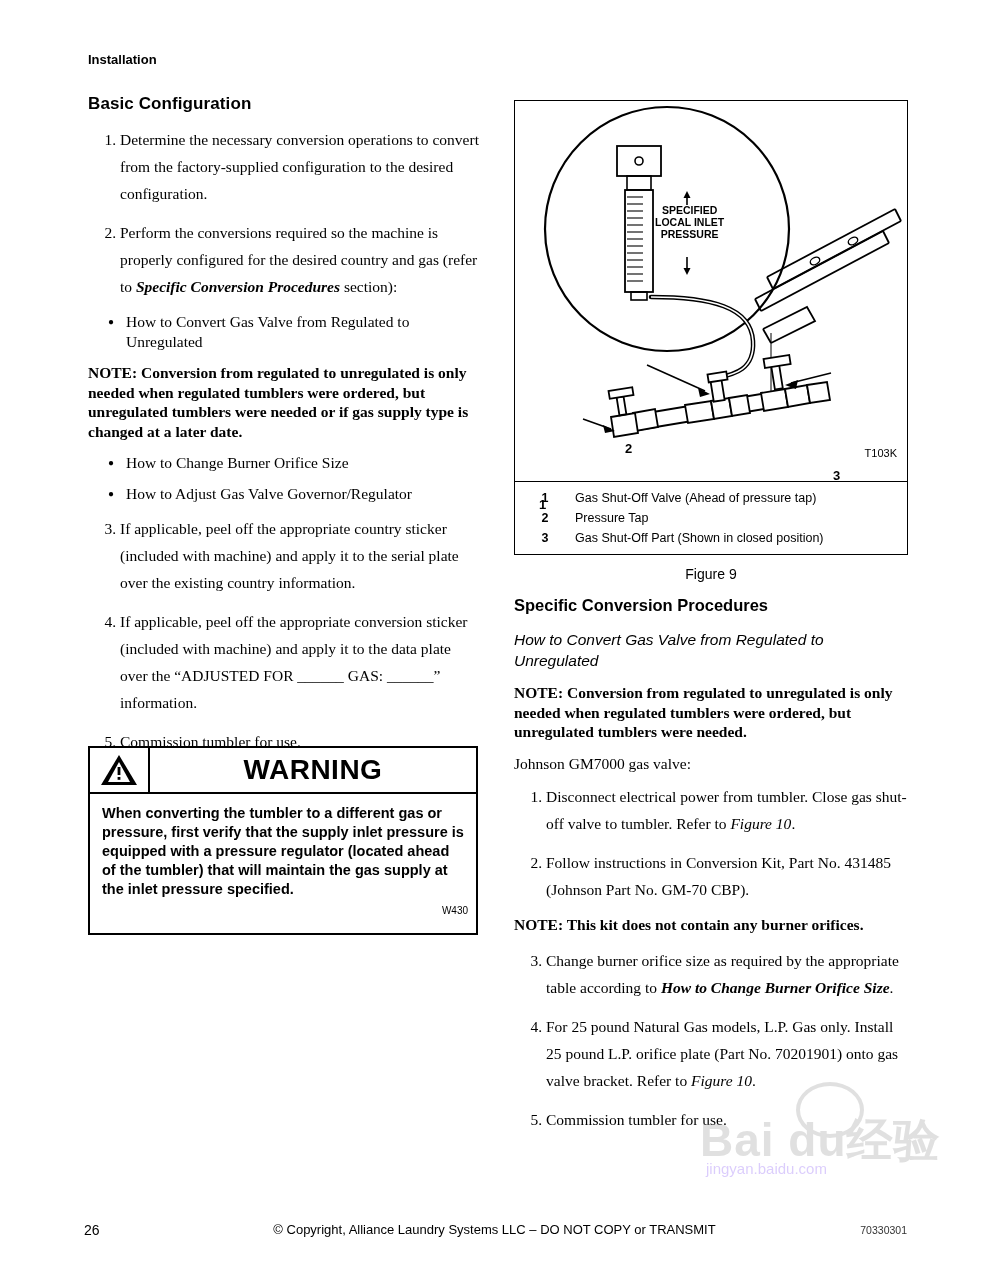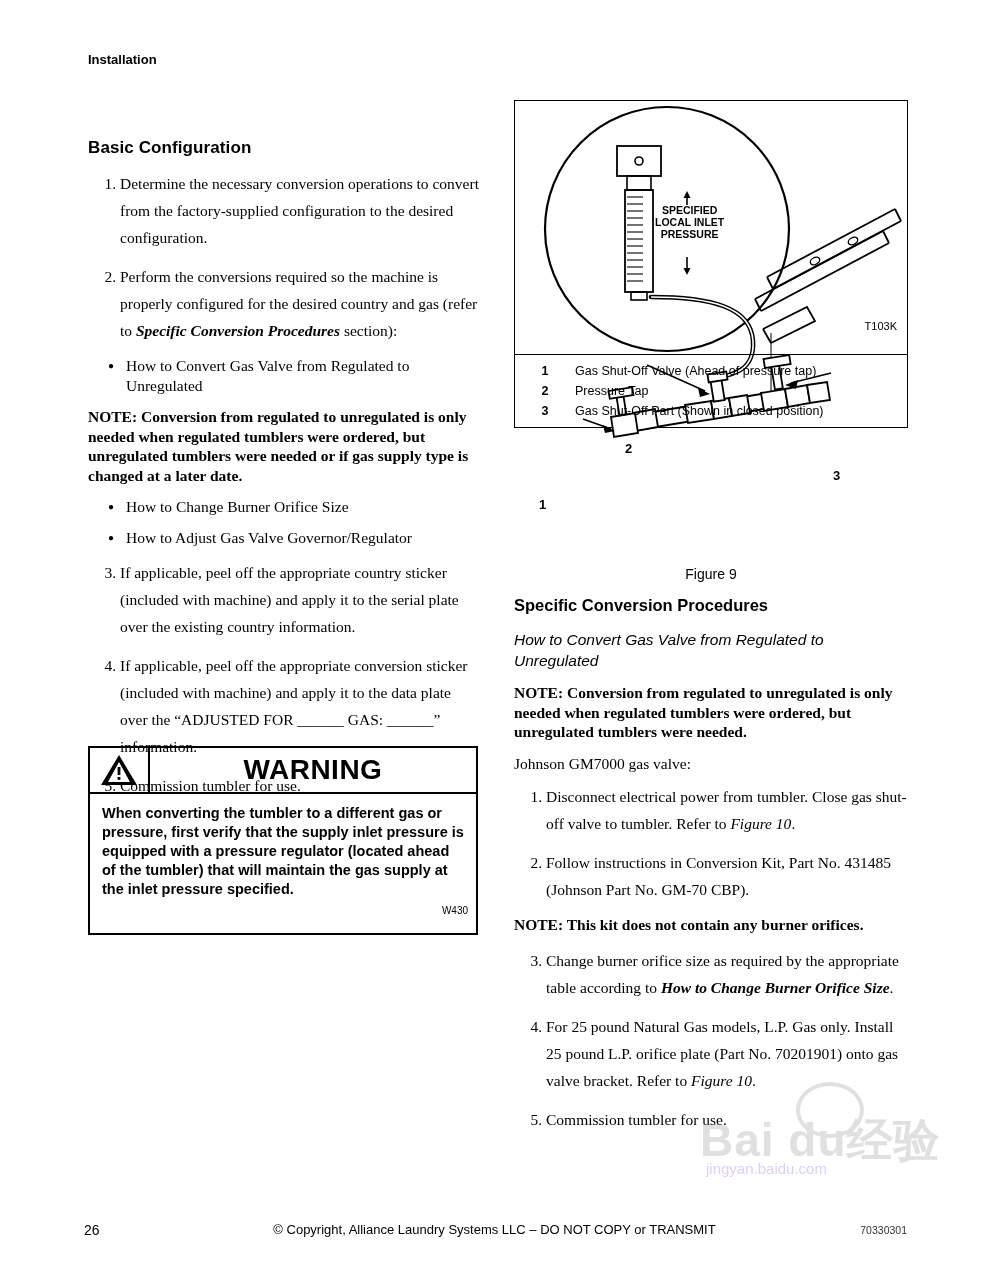--- a/index.html
+++ b/index.html
@@ -25,21 +25,20 @@
     left: 88px; top: 52px;
     font-family: "Liberation Sans", sans-serif;
     font-weight: bold;
     font-size: 13px;
   }
   
   .col-left {
     position: absolute;
     left: 88px; top: 94px;
     width: 392px;
-    margin-top: 44px;
   }
   h2.sect {
     font-family: "Liberation Sans", sans-serif;
     font-size: 17px;
     font-weight: bold;
     margin: 0 0 12px 0;
     letter-spacing: 0.1px;
   }
   ol.numlist {
     margin: 0;
@@ -139,21 +138,21 @@
     font-family: "Liberation Sans", sans-serif;
     font-size: 10px;
     padding: 2px 8px 17px 0;
   }
 
   
   .fig-box {
     position: absolute;
     left: 514px; top: 100px;
     width: 394px;
-    height: 328px;
+    height: 455px;
     border: 1.5px solid #000;
     box-sizing: border-box;
     background: #fff;
   }
   .fig-caption {
     position: absolute;
     left: 514px; top: 566px;
     width: 394px;
     text-align: center;
     font-family: "Liberation Sans", sans-serif;

